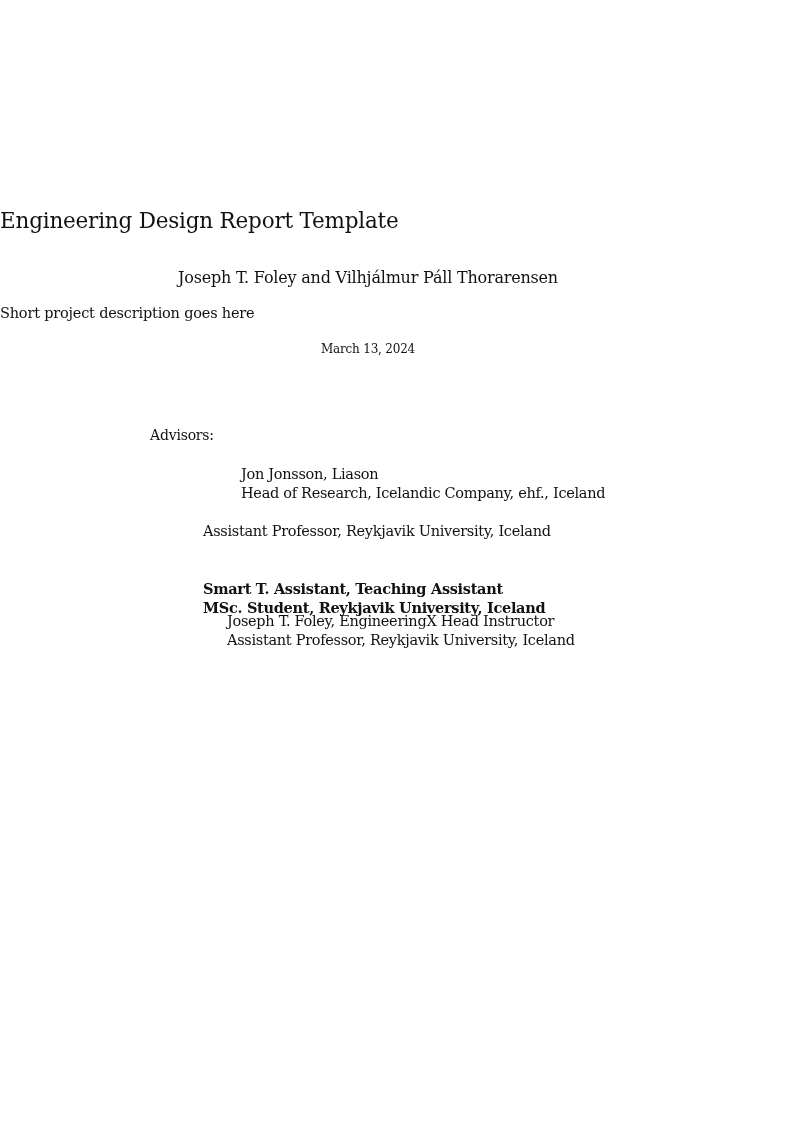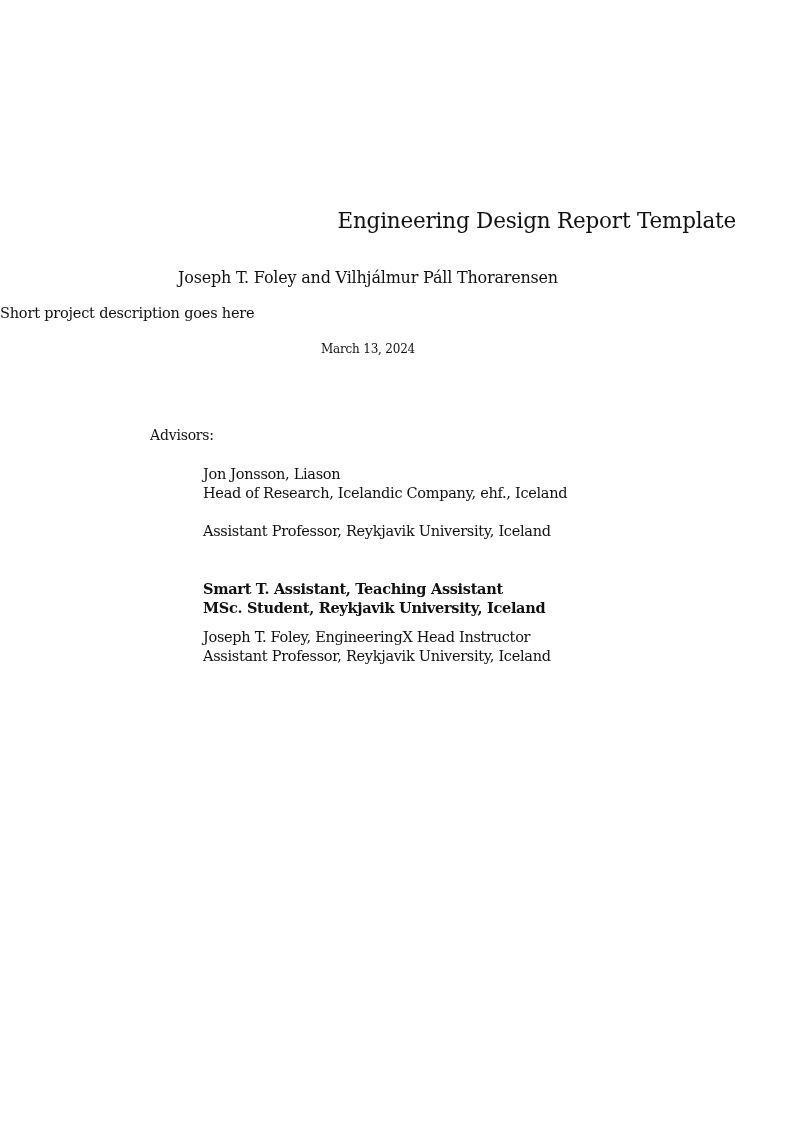--- a/index.html
+++ b/index.html
@@ -2,47 +2,47 @@
 <html><head>
   <meta charset="utf-8">
   <style>
     html, body { margin: 0; padding: 0; background: #ffffff; }
     body {
       width: 794px; height: 1128px; position: relative; overflow: hidden;
       font-family: "DejaVu Serif", "Liberation Serif", serif;
       color: #111111;
     }
     .abs { position: absolute; white-space: nowrap; }
-    .title { left: 0; width: 736px; top: 208px; text-align: right; font-size: 21.5px; letter-spacing: -0.2px; }
+    .title { left: 0; width: 736px; top: 208px; text-align: left; font-size: 21.5px; letter-spacing: -0.2px; }
     .authors { left: 0; width: 736px; top: 268px; text-align: center; font-size: 16px; letter-spacing: -0.2px; }
     .desc { left: 0; width: 736px; top: 305px; text-align: left; font-size: 14.5px; letter-spacing: -0.2px; }
     .date { left: 0; width: 736px; top: 342px; text-align: center; font-size: 12px; letter-spacing: -0.2px; }
     .advisors-label { left: 150px; top: 427px; font-size: 14px; letter-spacing: -0.2px; }
     .advisor { left: 203px; font-size: 14.5px; line-height: 19px; letter-spacing: -0.3px; }
     .advisor div { white-space: nowrap; }
   </style>
 </head>
 <body>
 
 <div>
   <div class="abs title">Engineering Design Report Template</div>
   <div class="abs authors">Joseph T. Foley and Vilhjálmur Páll Thorarensen</div>
   <div class="abs desc">Short project description goes here</div>
   <div class="abs date">March 13, 2024</div>
 
   <div class="abs advisors-label">Advisors:</div>
 
-  <div class="abs advisor" style="top:465px;">
+  <div class="abs advisor" style="top:465px;margin-left:38px;">
     <div>Jon Jonsson, Liason</div>
     <div>Head of Research, Icelandic Company, ehf., Iceland</div>
   </div>
   <div class="abs advisor" style="top:522px;">
     <div>Assistant Professor, Reykjavik University, Iceland</div>
   </div>
   <div class="abs advisor" style="top:579px;font-weight:bold;">
     <div>Smart T. Assistant, Teaching Assistant</div>
     <div>MSc. Student, Reykjavik University, Iceland</div>
   </div>
-  <div class="abs advisor" style="top:628px;">
+  <div class="abs advisor" style="top:612px;margin-left:24px;">
     <div>Joseph T. Foley, EngineeringX Head Instructor</div>
     <div>Assistant Professor, Reykjavik University, Iceland</div>
   </div>
 </div>
 
 </body></html>

